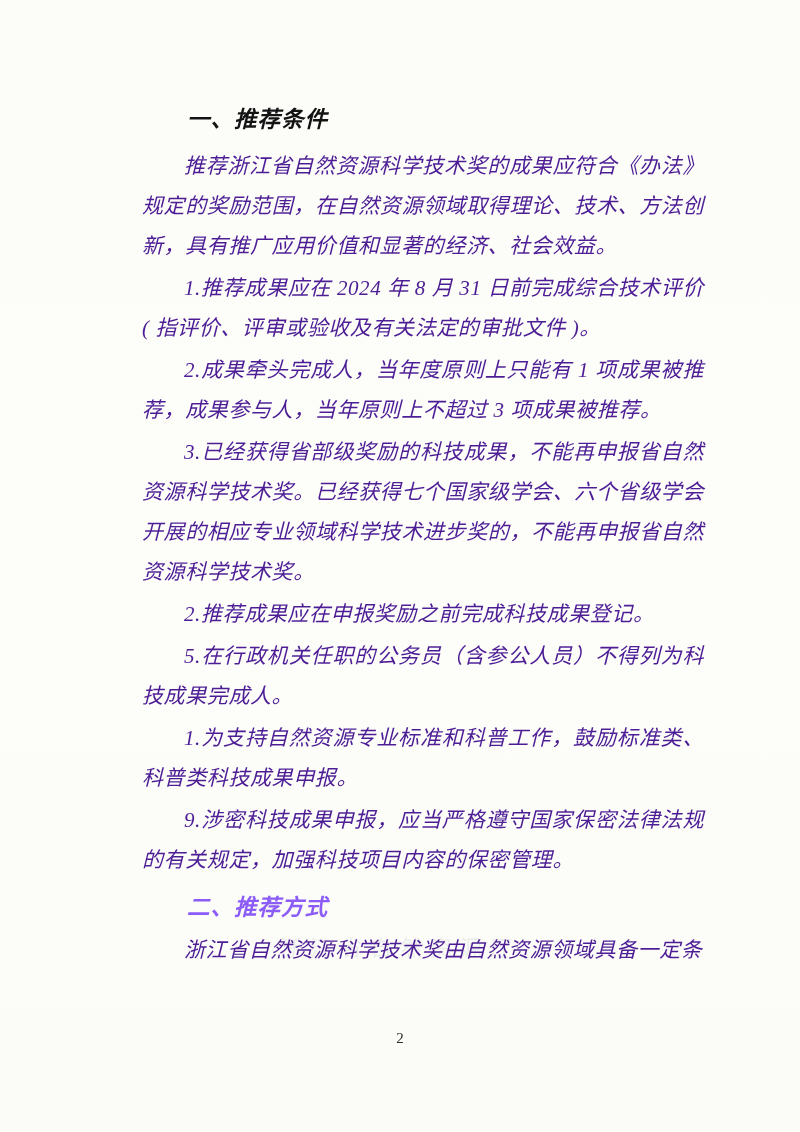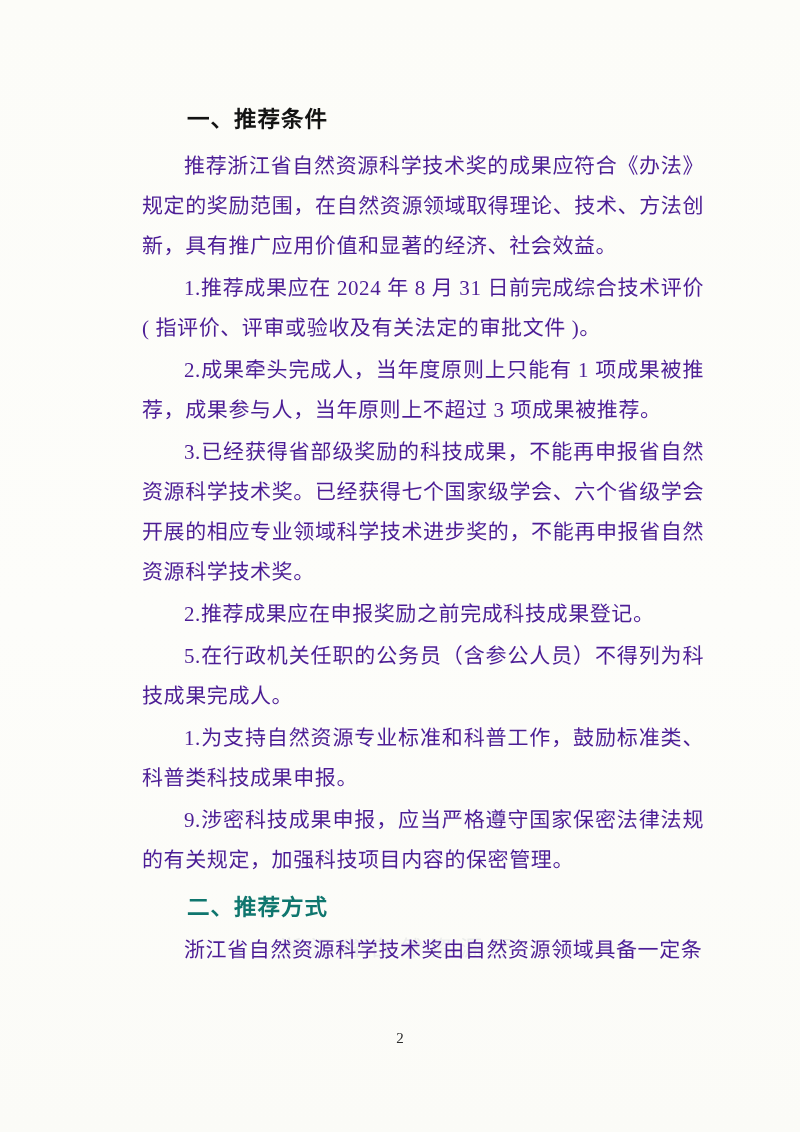--- a/index.html
+++ b/index.html
@@ -22,20 +22,21 @@
     top: 0;
     width: 800px;
     height: 1132px;
     background: #fdfdfb;
   }
   .content {
     position: absolute;
     left: 142px;
     top: 100px;
     width: 562px;
+    font-style: italic;
   }
   .heading {
     font-family: "Liberation Serif", "DejaVu Serif", serif;
     font-weight: bold;
     font-size: 22.5px;
     line-height: 40px;
     letter-spacing: 1px;
     text-indent: 45px;
     margin: 0 0 6px 0;
     color: #131313;
@@ -53,21 +54,21 @@
   .para.tight {
     margin-bottom: 0;
   }
   .heading2 {
     font-weight: bold;
     font-size: 22.5px;
     line-height: 40px;
     letter-spacing: 1px;
     text-indent: 45px;
     margin: 8px 0 2px 0;
-    color: #0f766e;
+    color: #8b5cf6;
   }
   .page-number {
     position: absolute;
     left: 0;
     top: 1030px;
     width: 800px;
     text-align: center;
     font-size: 15px;
     color: #2a2a2a;
     font-family: "Liberation Serif", "DejaVu Serif", serif;

